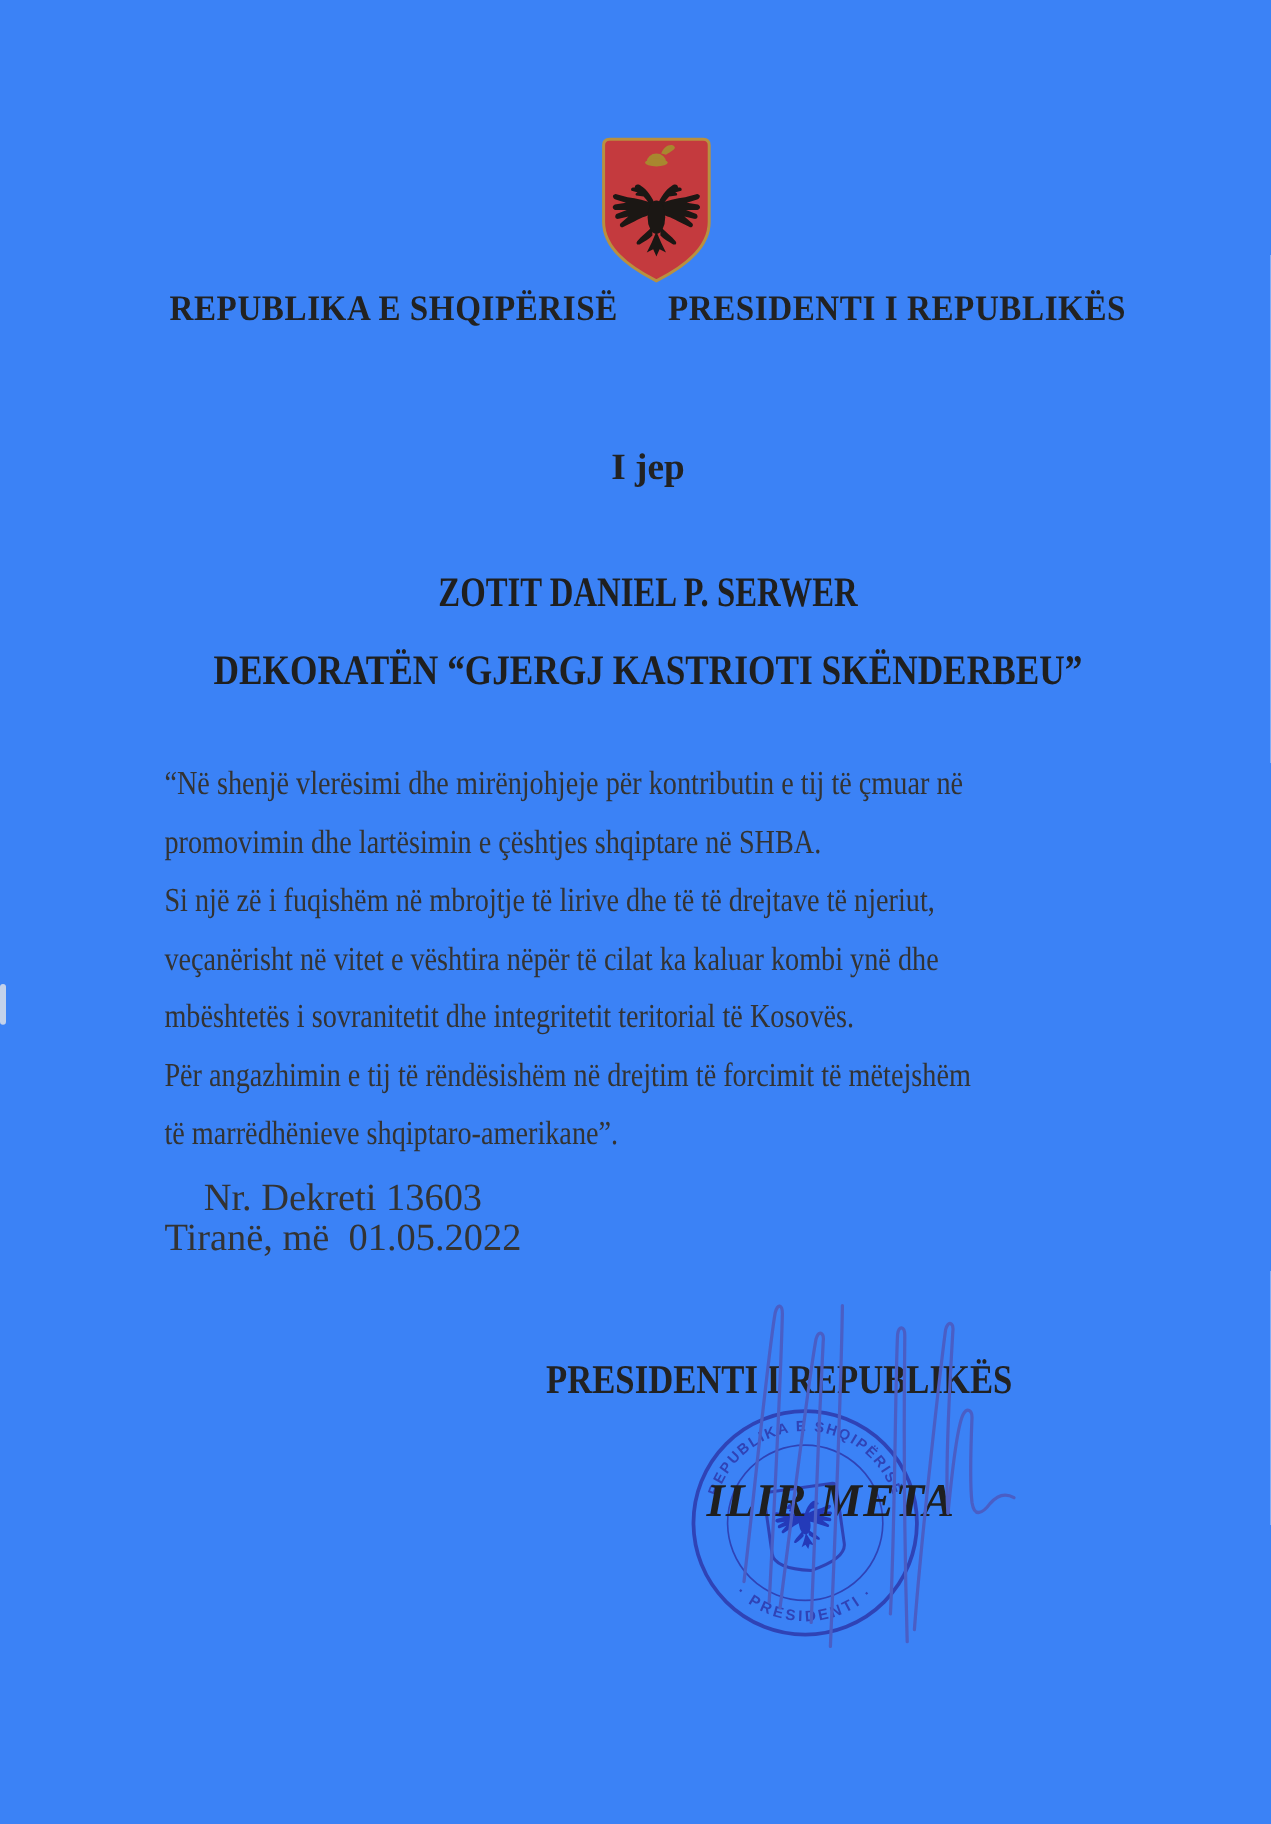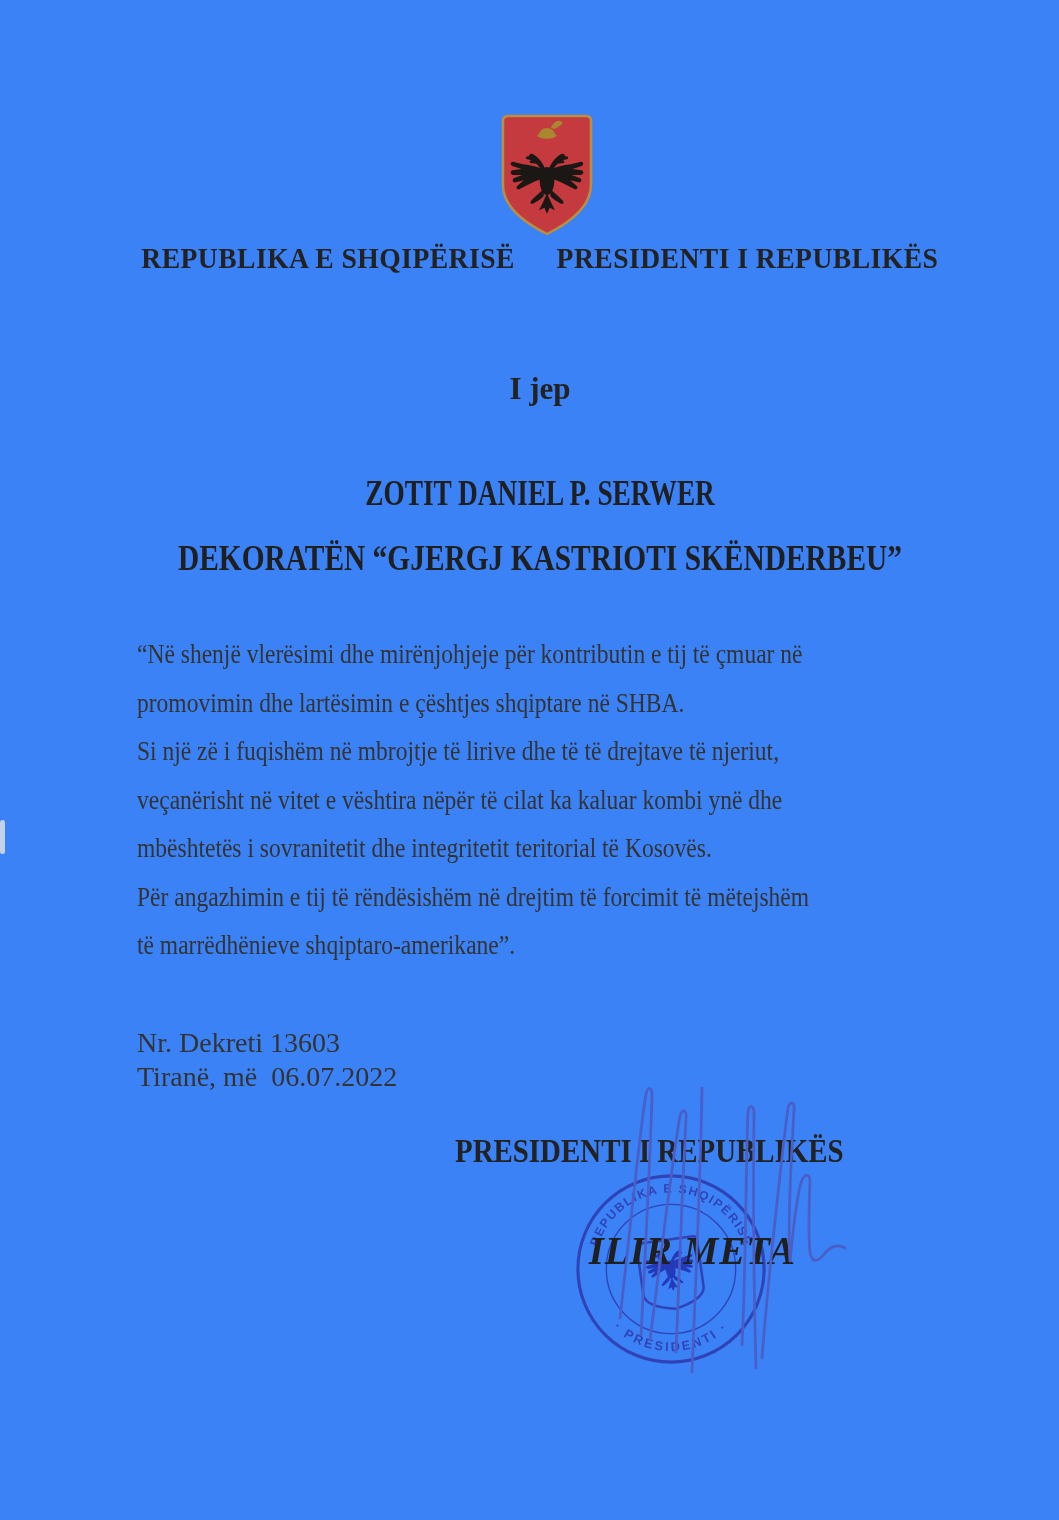--- a/index.html
+++ b/index.html
@@ -22,21 +22,21 @@
   .gives{top:371px;font-weight:bold;font-size:31px;color:#222;}
   
   .recipient{top:474px;font-weight:bold;font-size:35px;color:#1f1f1f;}
   .recipient .squish{display:inline-block;transform:scaleX(.78);transform-origin:center top;white-space:nowrap;}
   .decoration{top:539px;font-weight:bold;font-size:35px;color:#1f1f1f;}
   .decoration .squish{display:inline-block;transform:scaleX(.84);transform-origin:center top;white-space:nowrap;}
   
   .citation{left:137px;top:630px;font-size:28px;line-height:48.5px;color:#333;}
   .citation .cline{white-space:nowrap;transform:scaleX(.84);transform-origin:left top;}
   
-  .decree{left:137px;top:1026px;font-size:28px;line-height:34px;color:#333;}
+  .decree{left:137px;top:980px;font-size:32px;line-height:34px;color:#333;text-align:center;}
   .decree div{white-space:pre;}
   
   .sig-title{left:455px;top:1132px;font-weight:bold;font-size:34px;color:#222;white-space:nowrap;transform:scaleX(.85);transform-origin:left top;}
   .sig-name{left:556px;top:1228px;width:240px;text-align:right;font-weight:bold;font-size:39px;letter-spacing:1px;color:#1f1f1f;font-style:italic;}
   .stamp-svg{position:absolute;left:573px;top:1171px;width:196px;height:196px;opacity:.93;}
   .signature-svg{position:absolute;left:588px;top:1078px;width:370px;height:310px;}
   .scan-artifact{left:0;top:820px;width:5px;height:34px;background:#e6e6e9;border-radius:3px;opacity:.8;}
 </style>
 </head>
 <body>
@@ -89,21 +89,21 @@
     <div class="cline">promovimin dhe lartësimin e çështjes shqiptare në SHBA.</div>
     <div class="cline">Si një zë i fuqishëm në mbrojtje të lirive dhe të të drejtave të njeriut,</div>
     <div class="cline">veçanërisht në vitet e vështira nëpër të cilat ka kaluar kombi ynë dhe</div>
     <div class="cline">mbështetës i sovranitetit dhe integritetit teritorial të Kosovës.</div>
     <div class="cline">Për angazhimin e tij të rëndësishëm në drejtim të forcimit të mëtejshëm</div>
     <div class="cline">të marrëdhënieve shqiptaro-amerikane”.</div>
   </div>
 
   <div class="abs decree">
     <div>Nr. Dekreti 13603</div>
-    <div>Tiranë, më  06.07.2022</div>
+    <div>Tiranë, më  01.05.2022</div>
   </div>
 
   <div class="abs sig-title">PRESIDENTI I REPUBLIKËS</div>
 
   <svg class="stamp-svg" viewBox="0 0 200 200">
     <g stroke="#2f3fb2" fill="none">
       <circle cx="100" cy="100" r="95" stroke-width="3.2"></circle>
       <circle cx="100" cy="100" r="66" stroke-width="1.4"></circle>
     </g>
     <defs>

